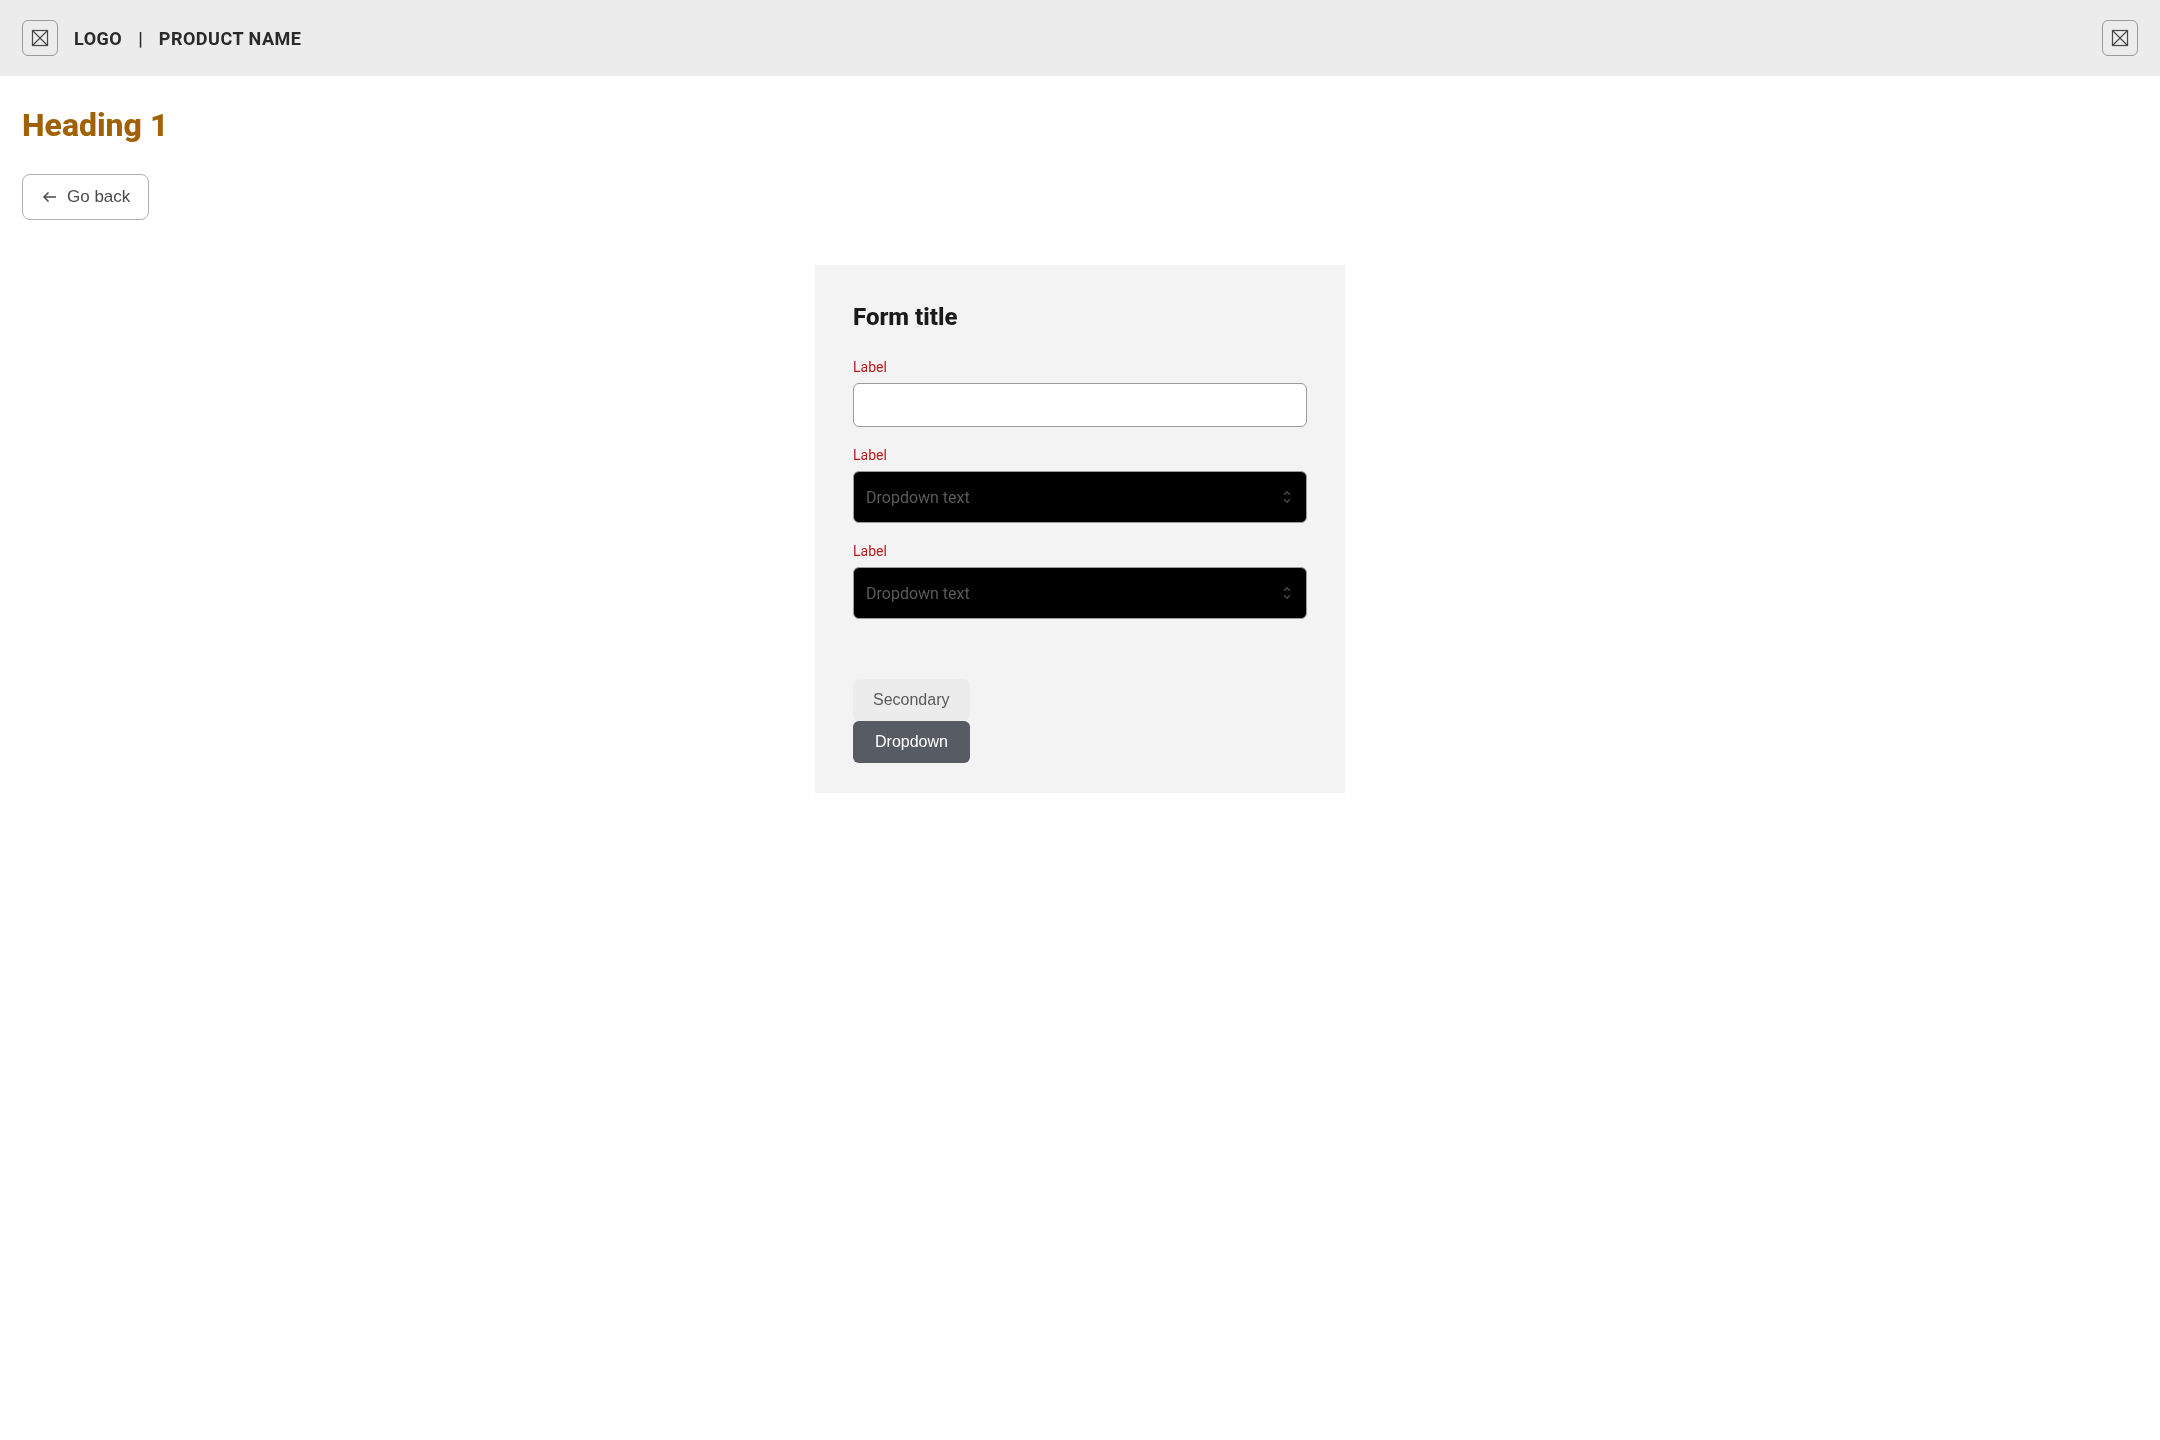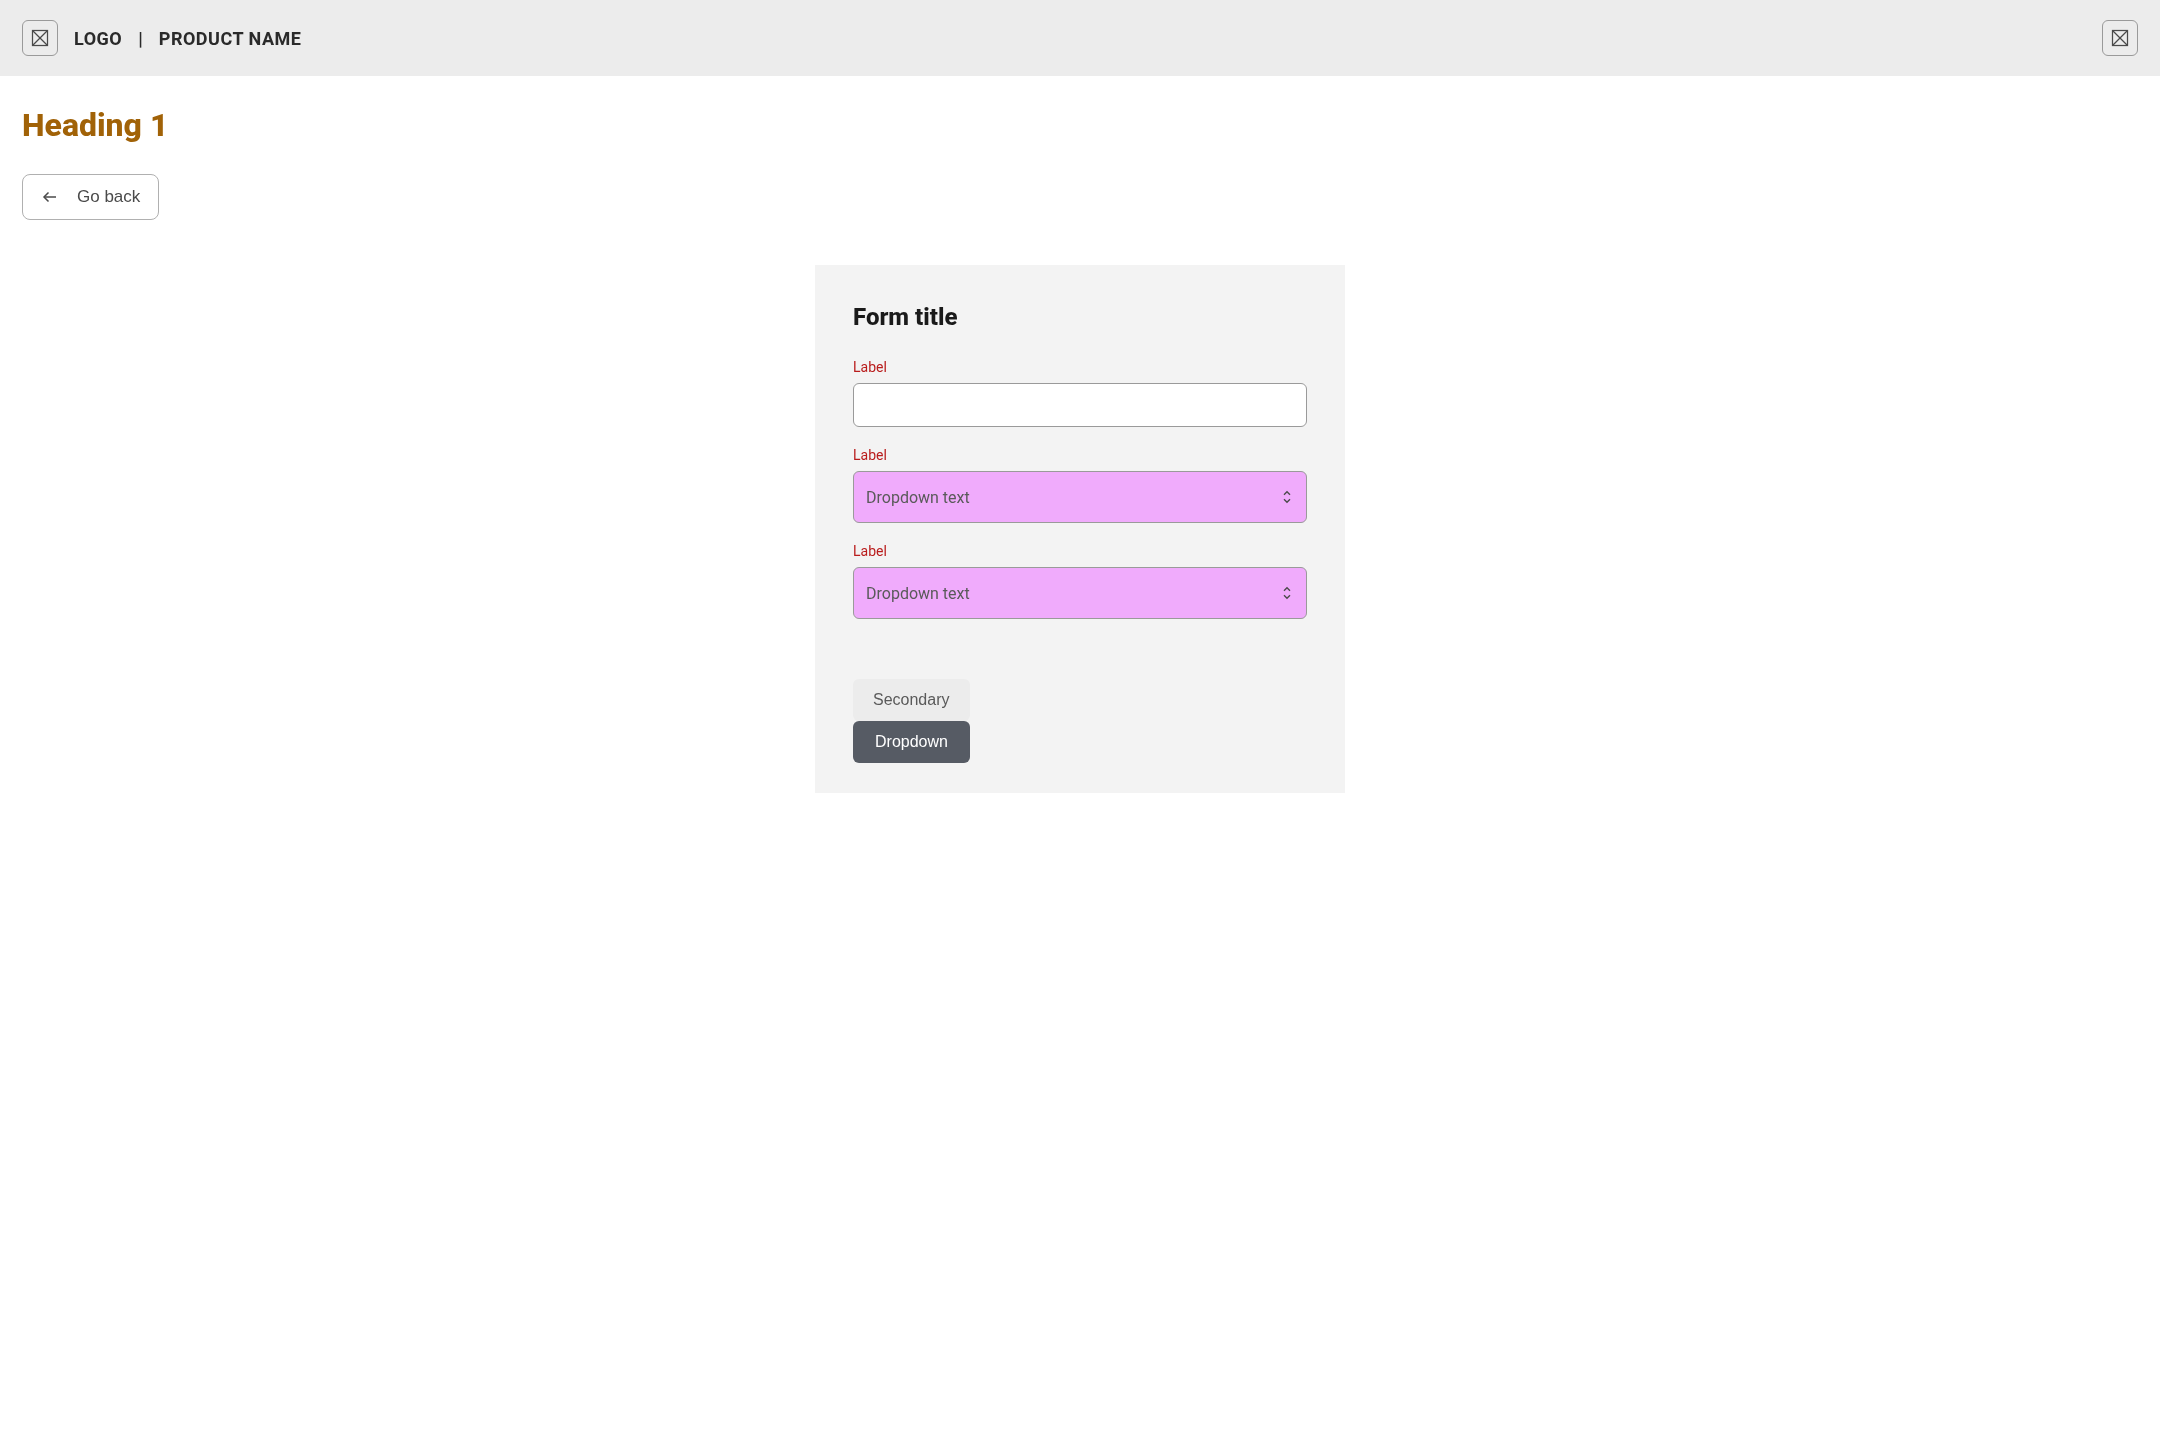--- a/index.html
+++ b/index.html
@@ -65,21 +65,21 @@
     }
     .heading {
       font-size: 32px;
       font-weight: 800;
       color: #a16207;
       margin-bottom: 30px;
     }
     .back-button {
       display: inline-flex;
       align-items: center;
-      gap: 18px;
+      gap: 8px;
       padding: 12px 18px;
       border: 1.5px solid #b0b0b0;
       border-radius: 8px;
       background: #ffffff;
       font-size: 17px;
       font-weight: 500;
       color: #4a4a4a;
       cursor: pointer;
     }
     .back-button svg {
@@ -118,21 +118,21 @@
       background: #ffffff;
       padding: 0 12px;
       font-size: 16px;
       color: #1a1a1a;
     }
     .dropdown {
       width: 100%;
       height: 52px;
       border: 1.5px solid #9a9a9a;
       border-radius: 6px;
-      background: #f0abfc;
+      background: #000000;
       padding: 17px 12px;
       display: flex;
       align-items: center;
       justify-content: space-between;
       cursor: pointer;
     }
     .dropdown-text {
       font-size: 16px;
       color: #5a5a5a;
     }

